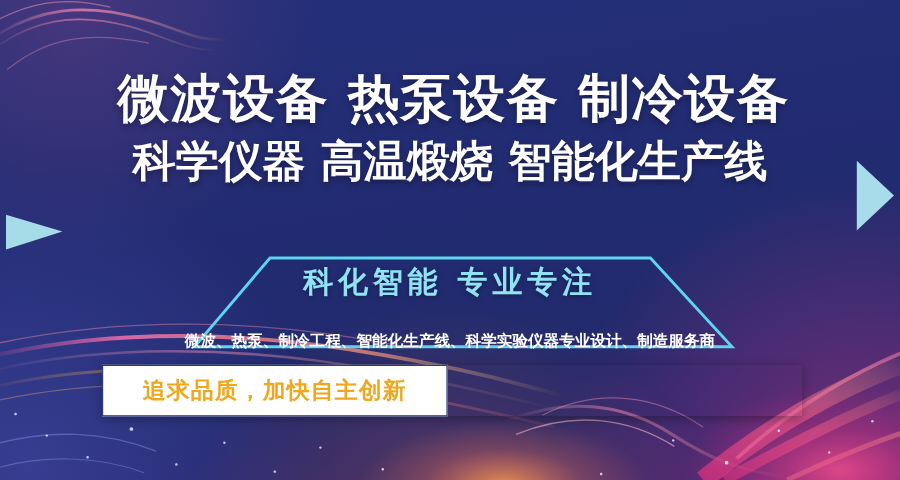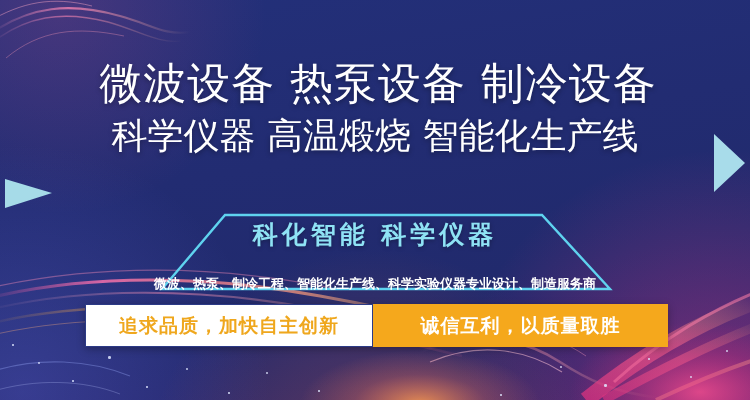--- a/index.html
+++ b/index.html
@@ -37,21 +37,21 @@
     border-left:31px solid #a8dcea;
   }
 
   
   .headline{
     position:absolute; left:0; top:62px; width:750px;
     text-align:center;
   }
   .hl-line{
     color:#ffffff;
-    font-weight:normal;
+    font-weight:bold;
     line-height:1.0;
     letter-spacing:1px;
     text-shadow:0 2px 5px rgba(0,0,0,0.35);
     white-space:nowrap;
   }
   .hl-1{ font-size:43px; padding-left:6px; }
   .hl-2{ font-size:36px; margin-top:13px; letter-spacing:0px; }
 
   
   .trapezoid{
@@ -202,21 +202,20 @@
 
   <div class="headline">
     <div class="hl-line hl-1">微波设备  热泵设备  制冷设备</div>
     <div class="hl-line hl-2">科学仪器  高温煅烧  智能化生产线</div>
   </div>
 
   <svg class="trapezoid" viewBox="0 0 470 80" preserveAspectRatio="none">
     <path d="M 75 3 L 392 3 L 460 77 L 12 77 Z" fill="none" stroke="#5fd3ef" stroke-width="2.4"></path>
   </svg>
 
-  <div class="sub-main">科化智能    科学仪器</div>
+  <div class="sub-main">科化智能    专业专注</div>
   <div class="sub-small">微波、热泵、制冷工程、智能化生产线、科学实验仪器专业设计、制造服务商</div>
 
   <div class="bars">
     <div class="bar bar-white">追求品质，加快自主创新</div>
-    <div class="bar bar-orange">诚信互利，以质量取胜</div>
   </div>
 
 </div>
 
 </body></html>

